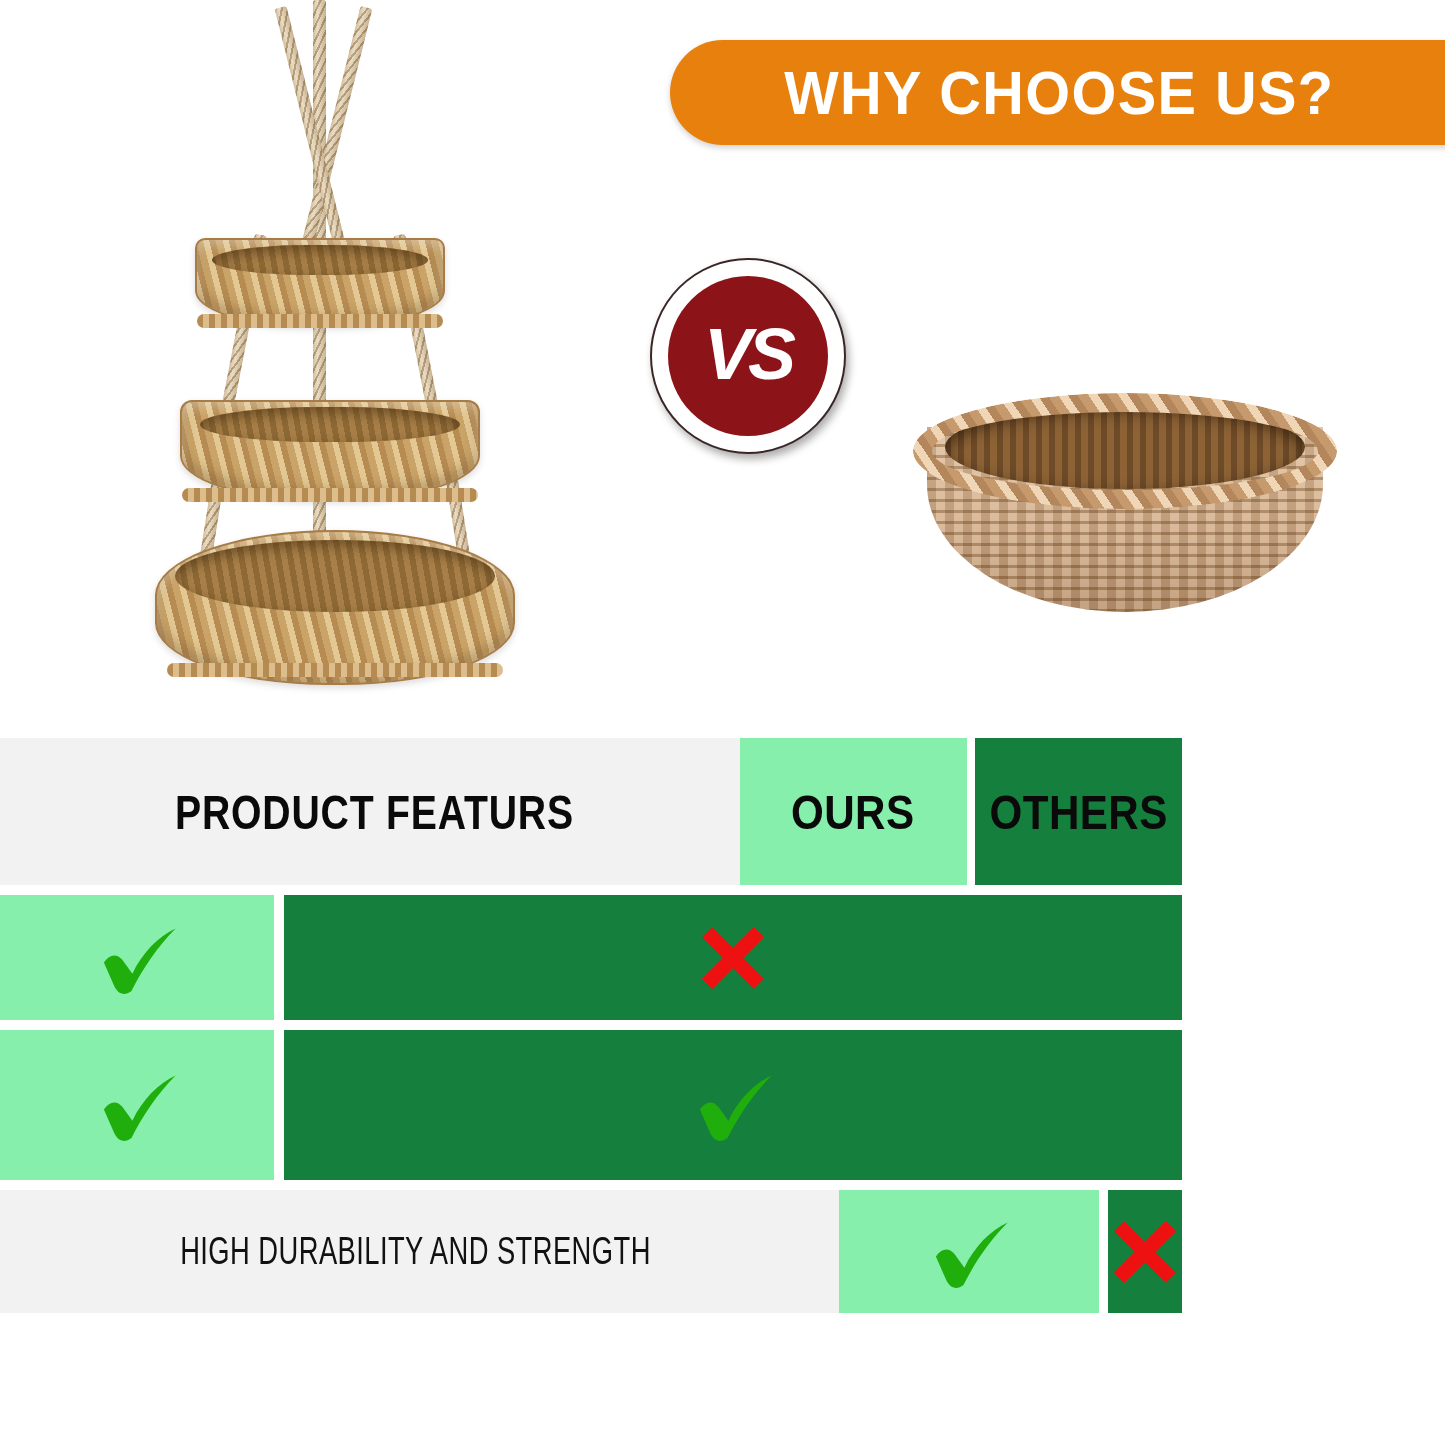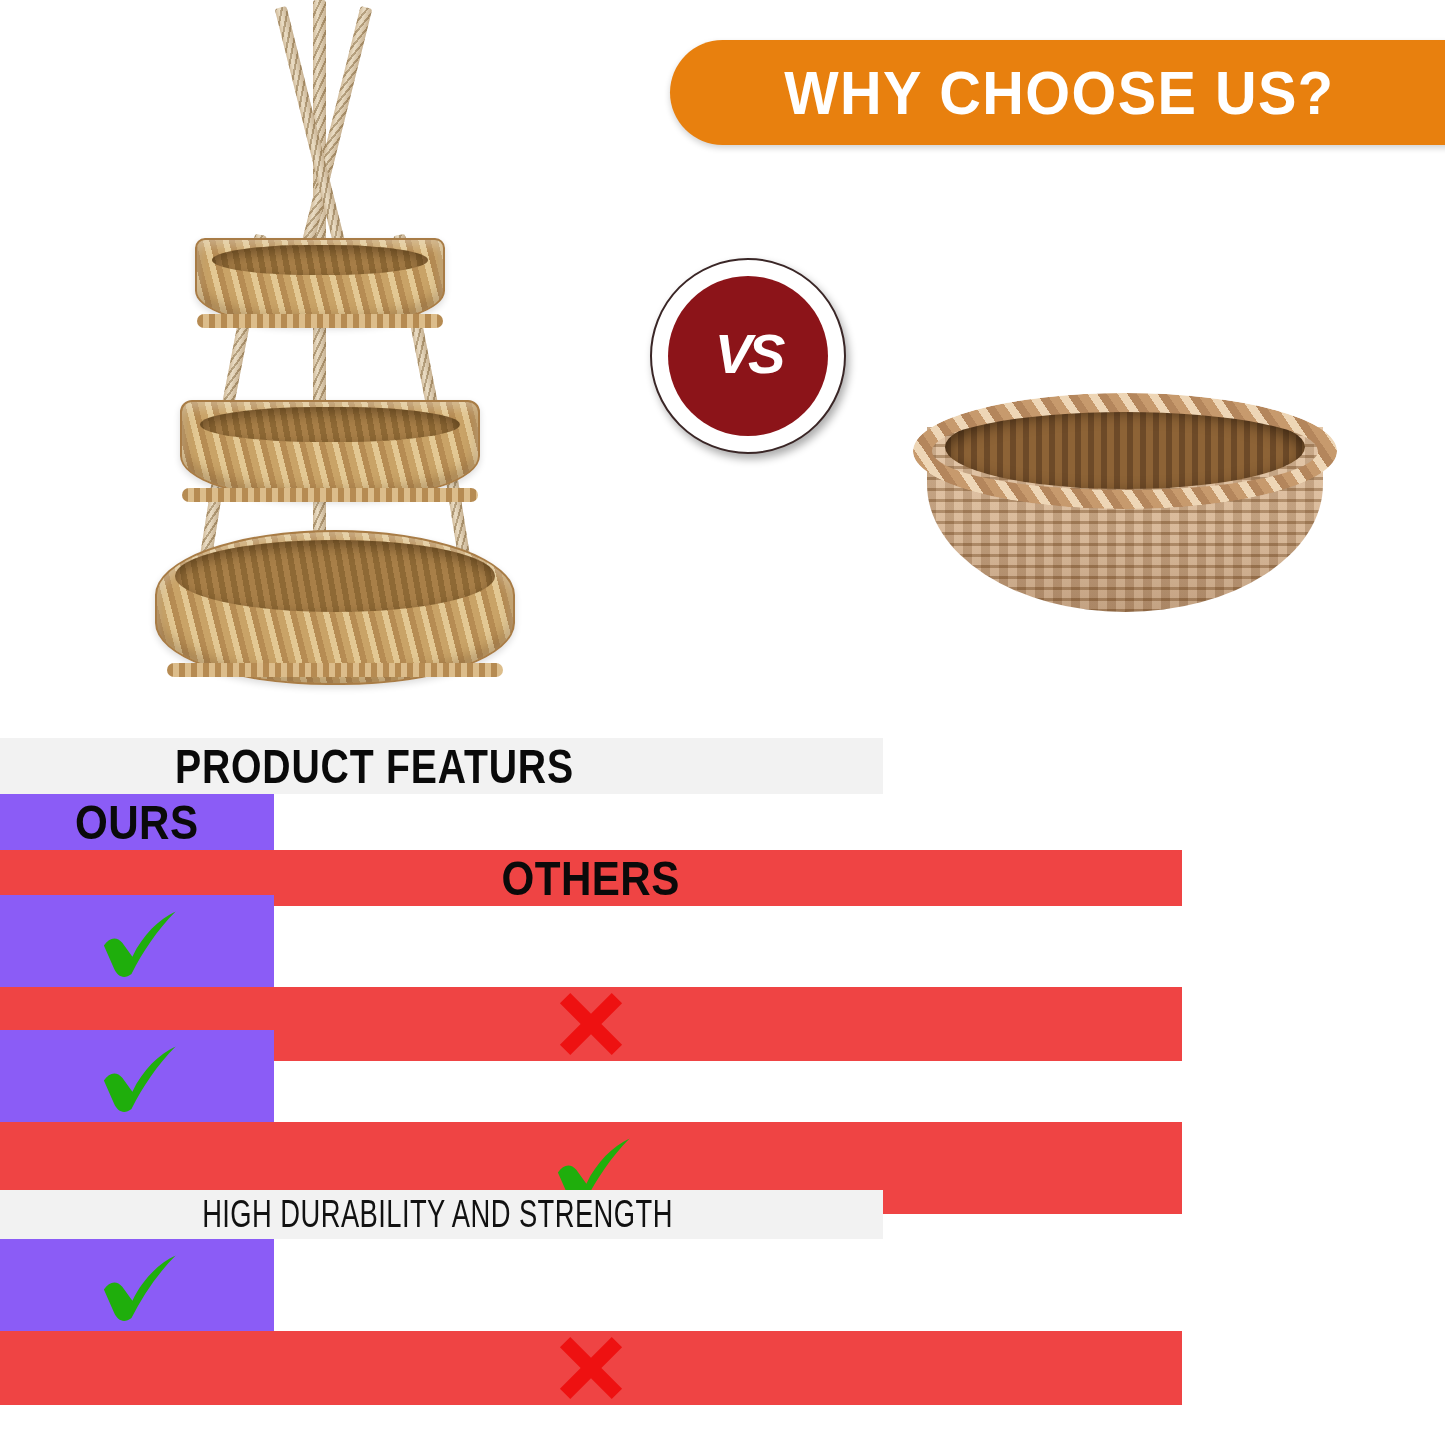--- a/index.html
+++ b/index.html
@@ -105,42 +105,42 @@
     box-shadow:3px 5px 9px rgba(0,0,0,.33);
     display:flex; align-items:center; justify-content:center;
   }
   .vs-inner {
     width:160px; height:160px; border-radius:50%;
     background:#8C1419;
     display:flex; align-items:center; justify-content:center;
   }
   .vs-text {
     color:#ffffff;
-    font-size:56px; font-weight:bold; font-style:italic;
+    font-size:72px; font-weight:bold; font-style:italic;
     letter-spacing:-4px;
     line-height:1;
     transform:translateY(-2px);
   }
 
   
   .table { position:absolute; left:0; top:738px; width:1445px; }
-  .row { position:relative; display:flex; width:1182px;flex-direction:column; }
+  .row { position:relative; display:flex; width:1182px; }
   .row + .row { margin-top:10px; }
   .cell-feature {
     width:883px; background:#F2F2F2;
     display:flex; align-items:center;
     padding-left:30px; padding-right:20px;
   }
   .cell-ours {
-    width:274px; background:#8b5cf6;
+    width:274px; background:#86efac;
     display:flex; align-items:center; justify-content:center;
   }
   .gap { width:10px; background:#ffffff; }
   .cell-others {
-    flex:1; background:#ef4444;
+    flex:1; background:#15803d;
     display:flex; align-items:center; justify-content:center;
   }
 
   
   .row-header { height:147px; }
   .hdr-feature {
     font-size:49px; font-weight:bold; color:#0a0a0a;
     transform:scaleX(.80); transform-origin:left center;
     letter-spacing:1px; white-space:nowrap;
     margin-left:145px;

